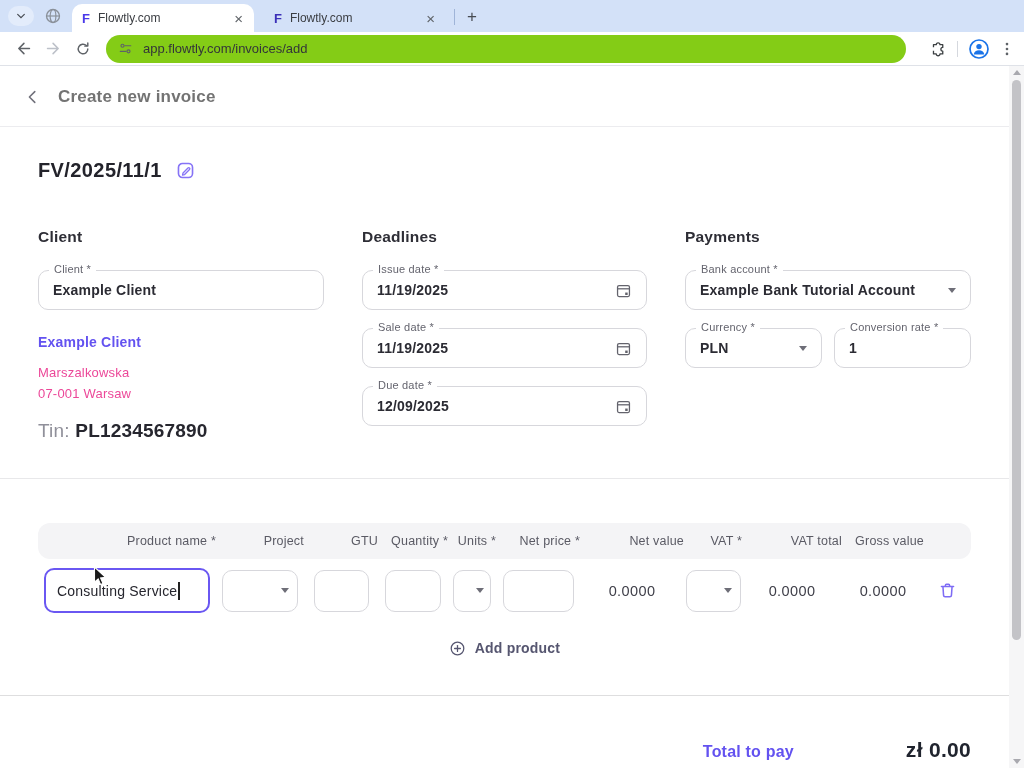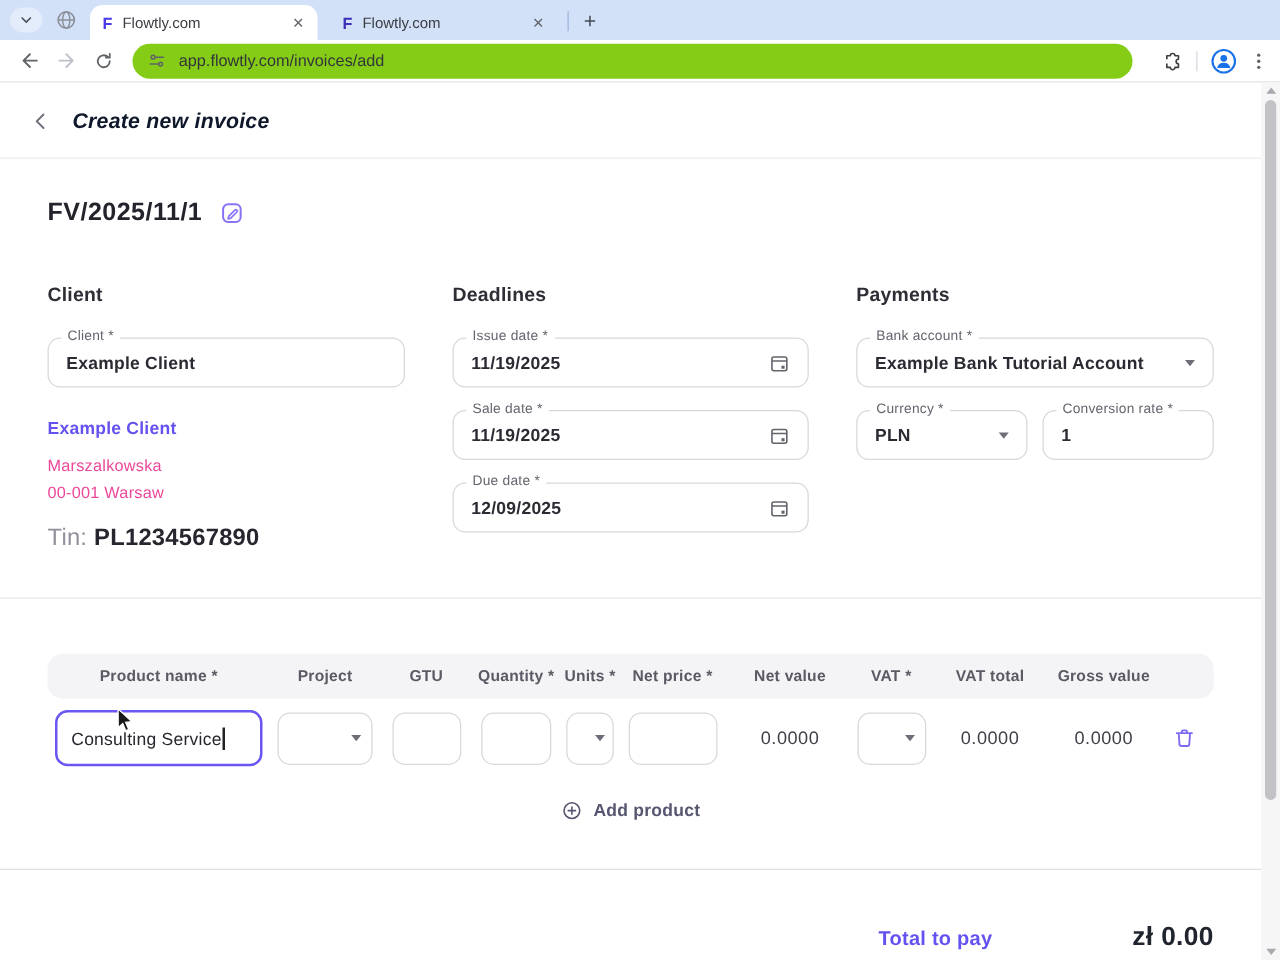--- a/index.html
+++ b/index.html
@@ -25,21 +25,21 @@
   .nav-btn.disabled { color:#bdc1c9; }
   .url-bar { flex:1; height:28px; background:#84cc16; border-radius:14px; margin:0 8px 0 6px;
     display:flex; align-items:center; padding:0 12px; gap:10px; max-width:800px; }
   .url-text { font-size:13px; color:#33353a; }
   .toolbar-right { display:flex; align-items:center; gap:10px; margin-left:auto; }
   .tb-sep { width:1px; height:16px; background:#d5d8de; }
 
   
   .page { position:absolute; top:67px; left:0; width:1009px; height:701px; background:#fff; }
   .page-header { height:60px; border-bottom:1px solid #ececef; display:flex; align-items:center; padding:0 20px 0 24px; gap:16px; }
-  .page-title { font-size:17px; font-weight:700; color:#0f172a; letter-spacing:.2px;font-style:italic; }
+  .page-title { font-size:17px; font-weight:700; color:#737373; letter-spacing:.2px; }
 
   .content { padding:0 38px; }
   .invoice-row { margin-top:32px; display:flex; align-items:center; gap:14px; }
   .invoice-number { font-size:20px; font-weight:700; color:#23232b; letter-spacing:.4px; }
 
   .sections { margin-top:46px; display:grid; grid-template-columns:286px 285px 286px; column-gap:38px; }
   .sec-h { font-size:15.5px; font-weight:700; color:#2e2e36; letter-spacing:.2px; }
 
   .field { position:relative; margin-top:24px; height:40px; border:1px solid #d7d7dc; border-radius:10px;
     background:#fff; display:flex; align-items:center; padding:0 14px; }
@@ -56,21 +56,21 @@
 
   .pay-row { display:flex; gap:12px; }
   .pay-row .field { width:137px; flex:none; }
 
   .hr { height:1px; background:#e8e8ea; margin-top:36px; }
   .hr2 { height:1px; background:#dededf; }
 
   
   .tgrid { display:grid; grid-template-columns:178px 88px 74px 70px 48px 84px 104px 58px 100px 82px 47px; align-items:center; }
   .thead { margin-top:44px; height:36px; background:#f4f4f6; border-radius:12px; }
-  .th { text-align:center; font-size:12.5px; color:#5a5a64; font-weight:700; letter-spacing:.2px; }
+  .th { text-align:right; font-size:12.5px; color:#5a5a64; font-weight:400; letter-spacing:.2px; }
   .trow { margin-top:9px; height:46px; }
   .cell { display:flex; justify-content:center; align-items:center; }
   .tinput { height:42px; border:1px solid #d7d7dc; border-radius:10px; background:#fff; display:flex; align-items:center; padding:0 8px; }
   .t-product { width:166px; height:45px; border:2px solid #6a57f2; padding:0 11px; font-size:14px; color:#26262e; letter-spacing:.2px; white-space:nowrap; overflow:hidden; }
   .txt-caret { display:inline-block; width:1.5px; height:18px; background:#222; margin-left:1px; }
   .t-project { width:76px; } .t-gtu { width:55px; } .t-qty { width:56px; } .t-units { width:38px; padding:0 6px; } .t-netprice { width:71px; }
   .tval { font-size:14.5px; color:#3f3f49; letter-spacing:.4px; }
   .trash-btn { color:#7e6cf5; display:flex; }
 
   .addp { display:flex; justify-content:center; margin-top:26px; }
@@ -190,21 +190,21 @@
 
       <div class="section">
         <div class="sec-h">Client</div>
         <div class="field">
           <span class="flabel">Client *</span>
           <span class="fvalue">Example Client</span>
         </div>
         <div class="client-link accent">Example Client</div>
         <div class="client-addr">
           <div>Marszalkowska</div>
-          <div>00-001 Warsaw</div>
+          <div>07-001 Warsaw</div>
         </div>
         <div class="client-tin">
           <span>Tin:</span>
           <b>PL1234567890</b>
         </div>
       </div>
 
       <div class="section">
         <div class="sec-h">Deadlines</div>
         <div class="field">

